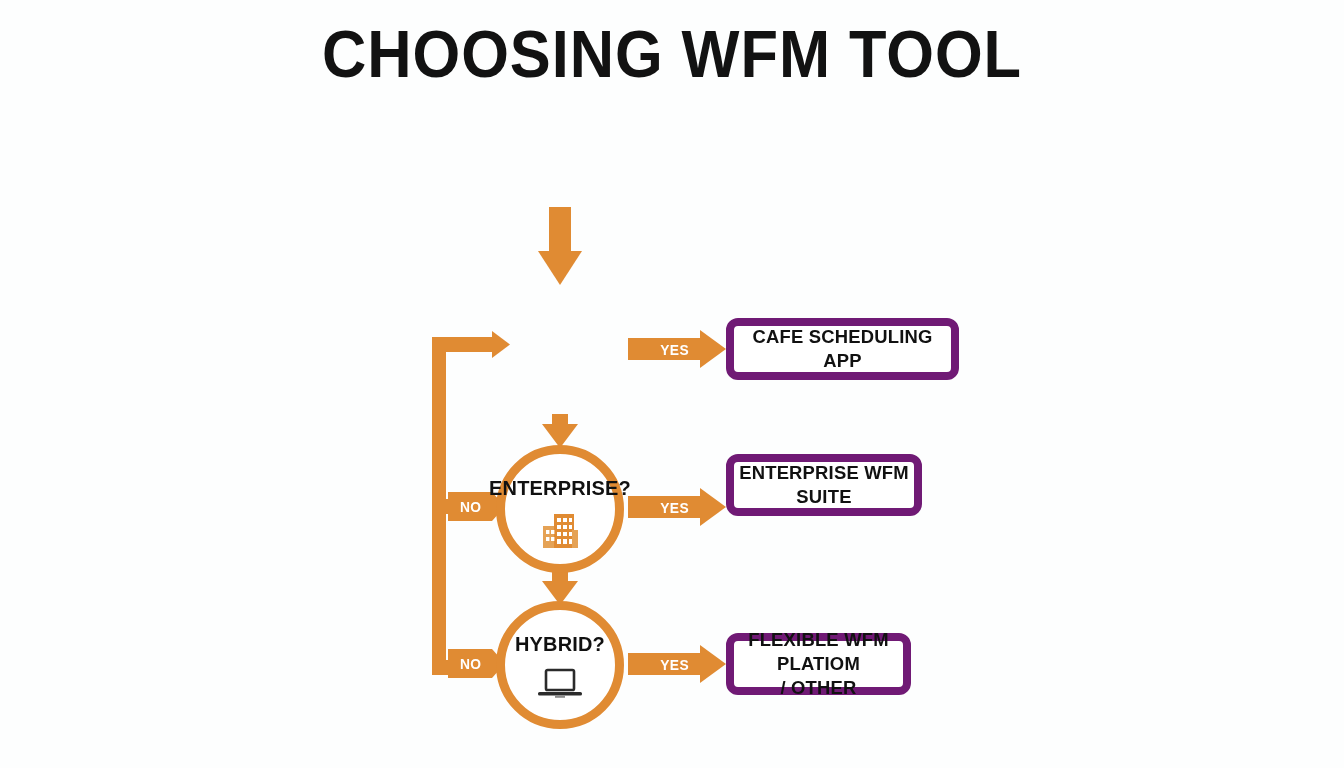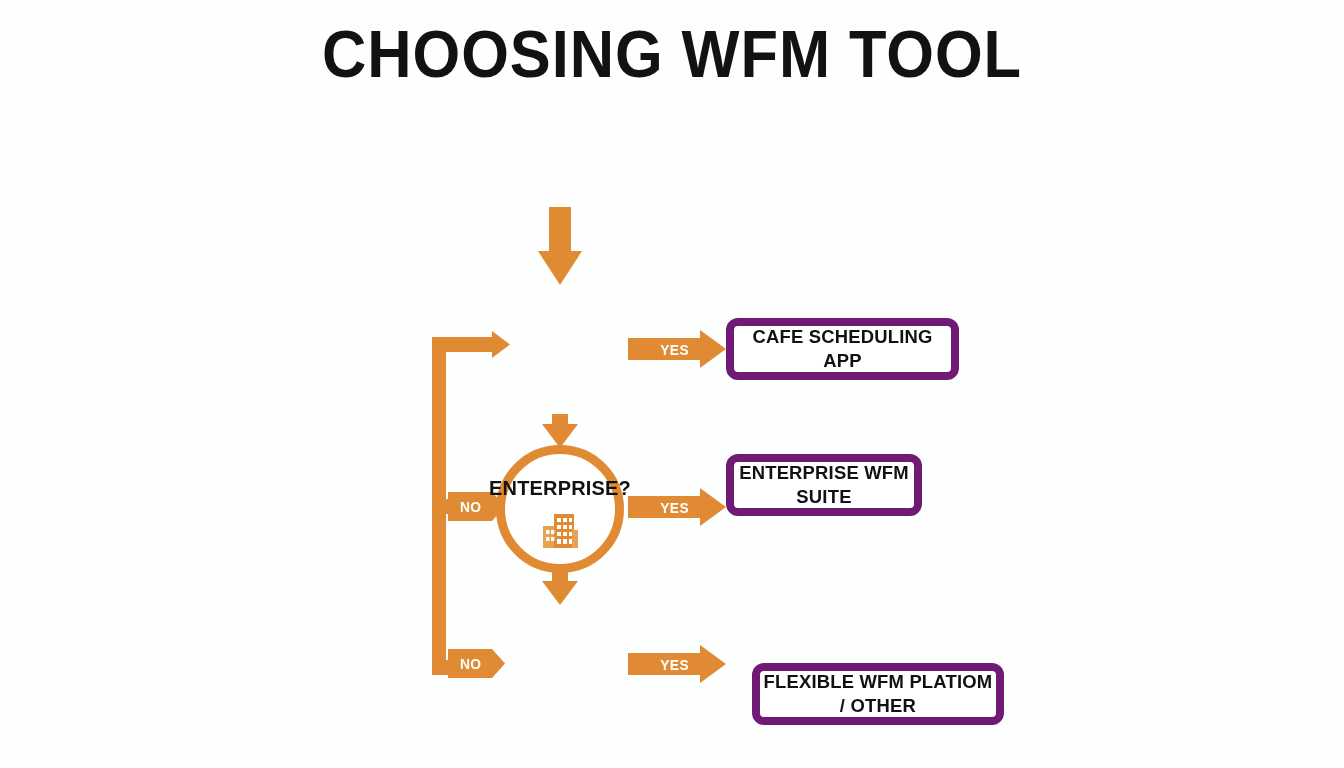--- a/index.html
+++ b/index.html
@@ -200,29 +200,39 @@
         <g fill="#ffffff">
           <rect x="7" y="20" width="3.4" height="4"></rect>
           <rect x="12" y="20" width="3.4" height="4"></rect>
           <rect x="7" y="27" width="3.4" height="4"></rect>
           <rect x="12" y="27" width="3.4" height="4"></rect>
         </g>
       </svg>
     </div>
   </div>
 
+  <div class="circle" style="left:496px;top:601px;">
+    <div class="circle-text">HYBRID?</div>
+    <div class="circle-icon">
+      <svg width="48" height="36" viewBox="0 0 48 36" xmlns="http://www.w3.org/2000/svg">
+        <rect x="10" y="4" width="28" height="20" rx="1.6" fill="none" stroke="#2b2b2b" stroke-width="2.6"></rect>
+        <rect x="2" y="26" width="44" height="3.6" rx="1.6" fill="#2b2b2b"></rect>
+        <rect x="19" y="29.6" width="10" height="2.2" fill="#8a8a8a"></rect>
+      </svg>
+    </div>
+  </div>
 
   <div class="outbox" style="left:726px;top:318px;width:233px;height:62px;">
     <span class="outbox-label">CAFE SCHEDULING APP</span>
   </div>
 
   <div class="outbox" style="left:726px;top:454px;width:196px;height:62px;">
     <span class="outbox-label">ENTERPRISE WFM SUITE</span>
   </div>
 
-  <div class="outbox" style="left:752px;top:633px;width:252px;height:62px;margin-top:30px;">
+  <div class="outbox" style="left:726px;top:633px;width:185px;height:62px;">
     <span class="outbox-label">
       <span>FLEXIBLE WFM PLATIOM</span><br>
       <span>/ OTHER</span>
     </span>
   </div>
 
 </div>
 
 </body></html>

